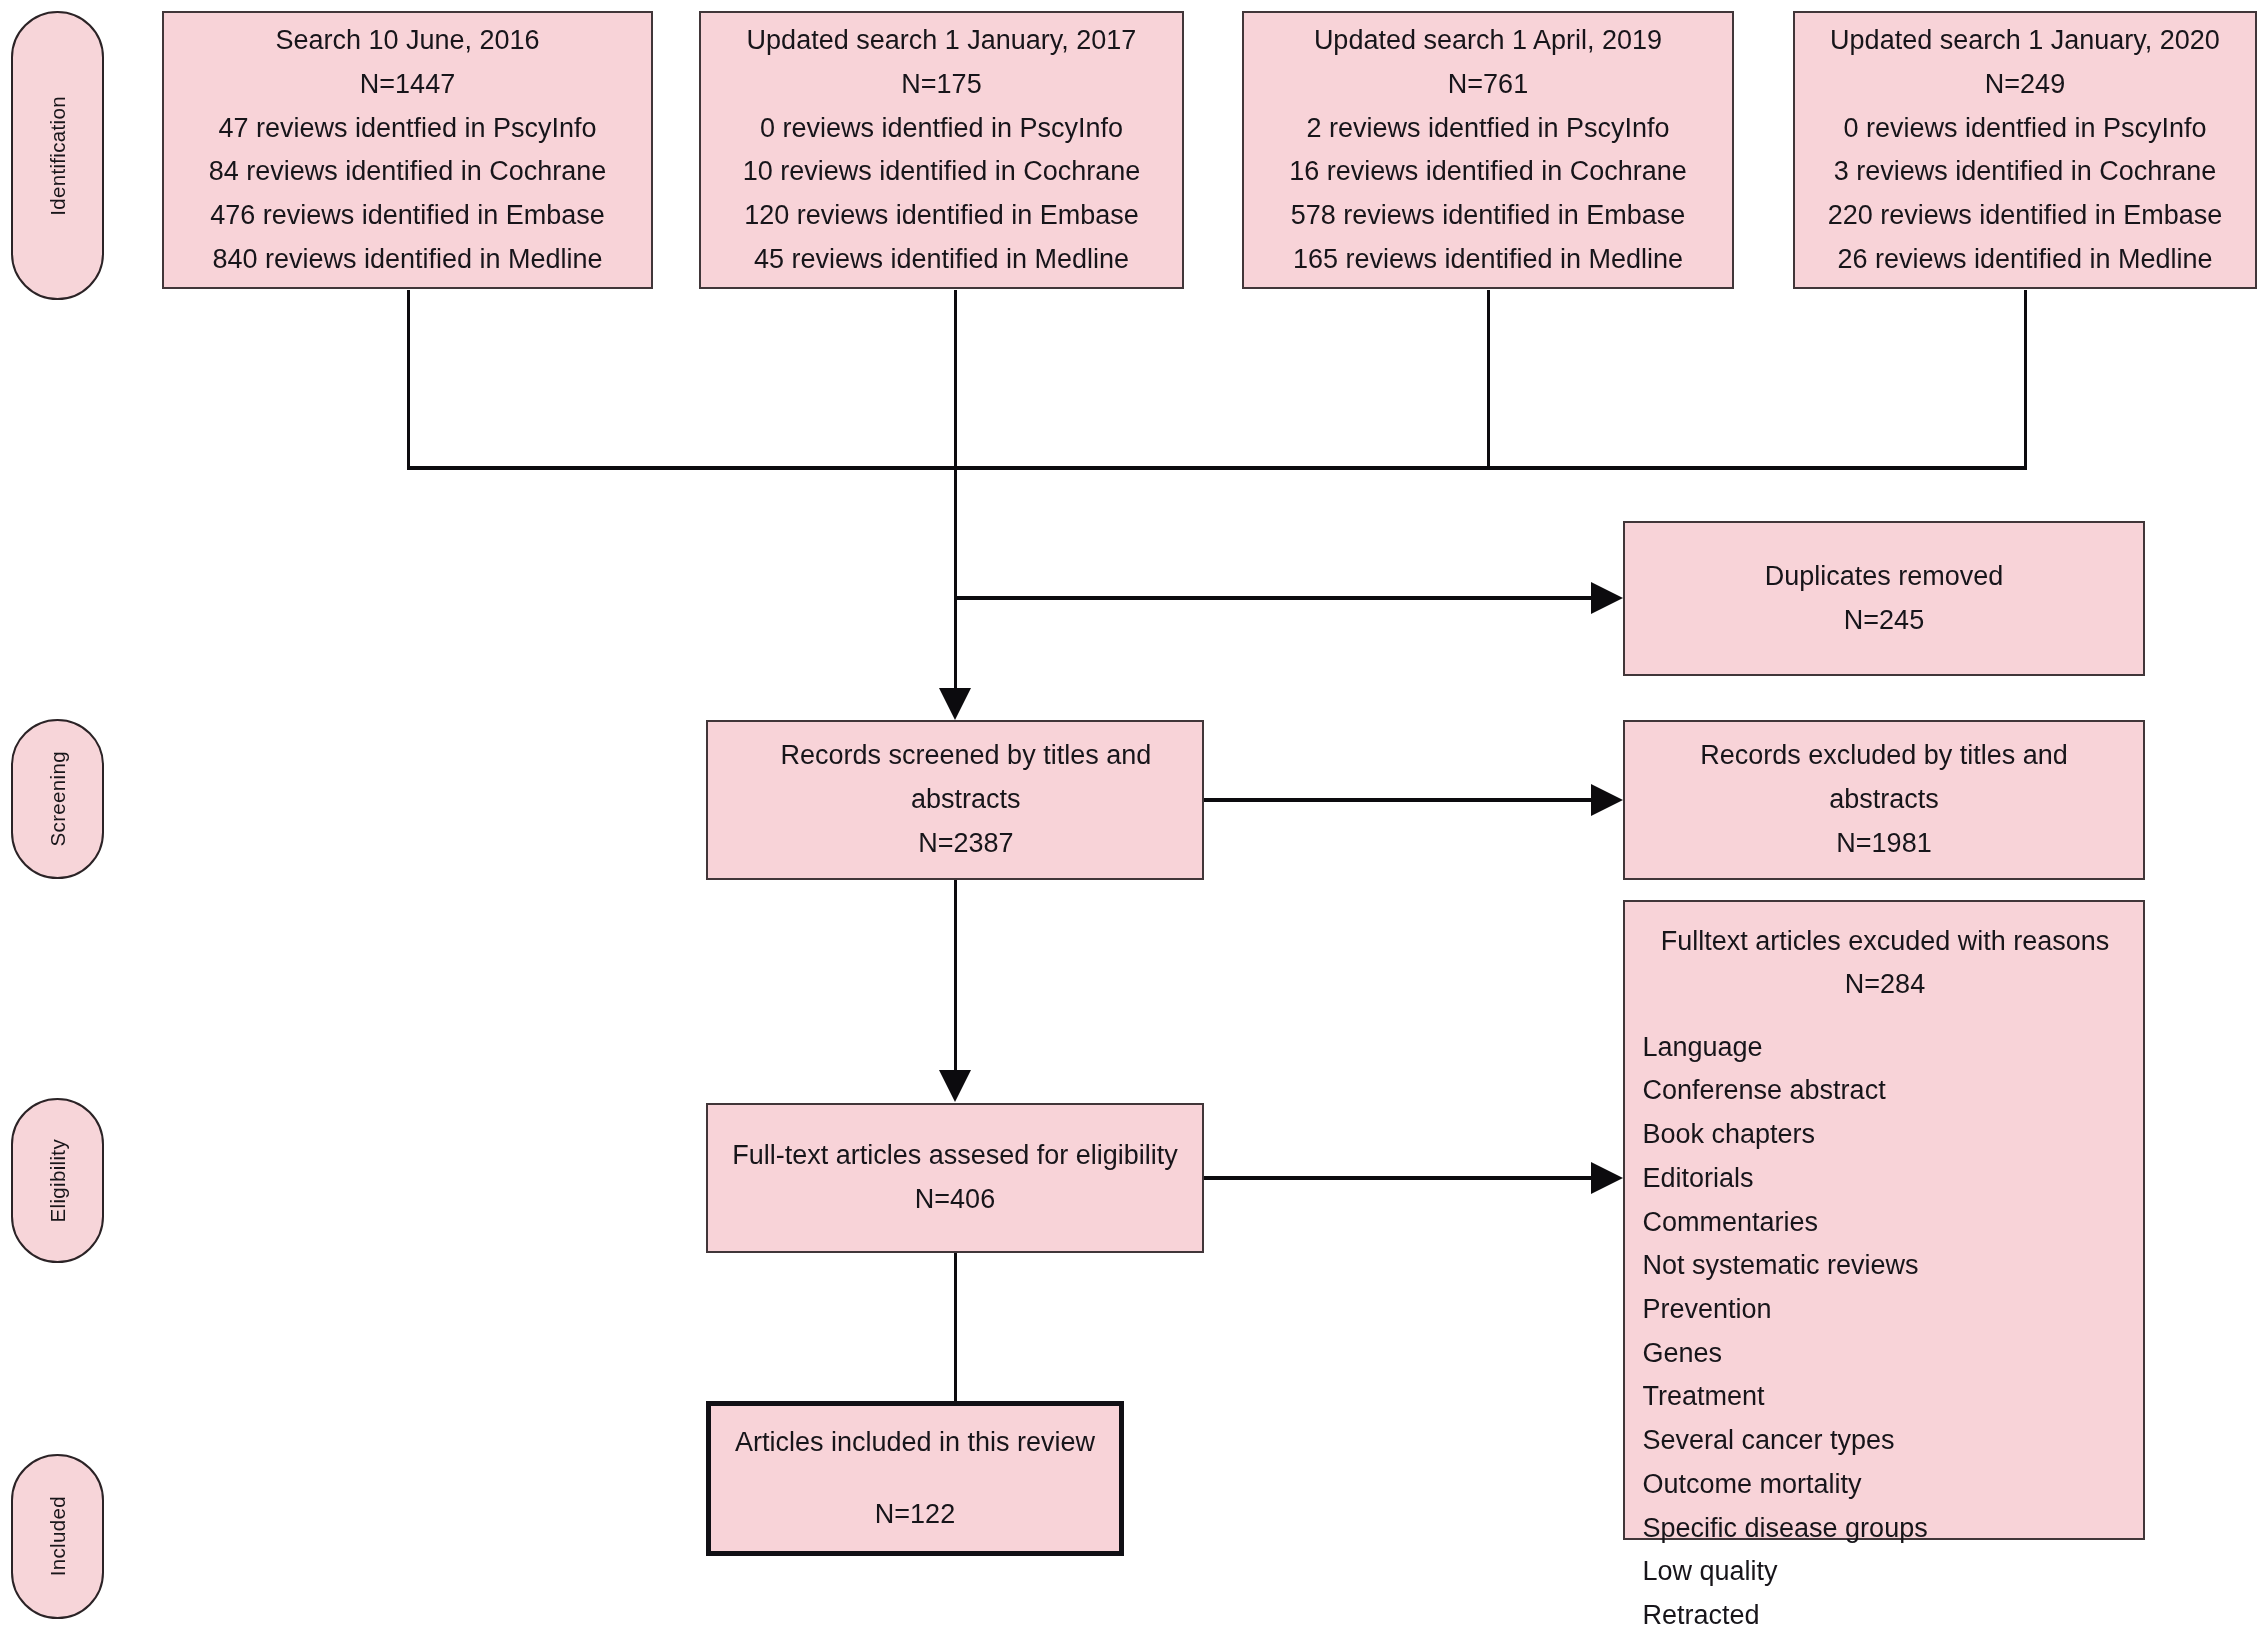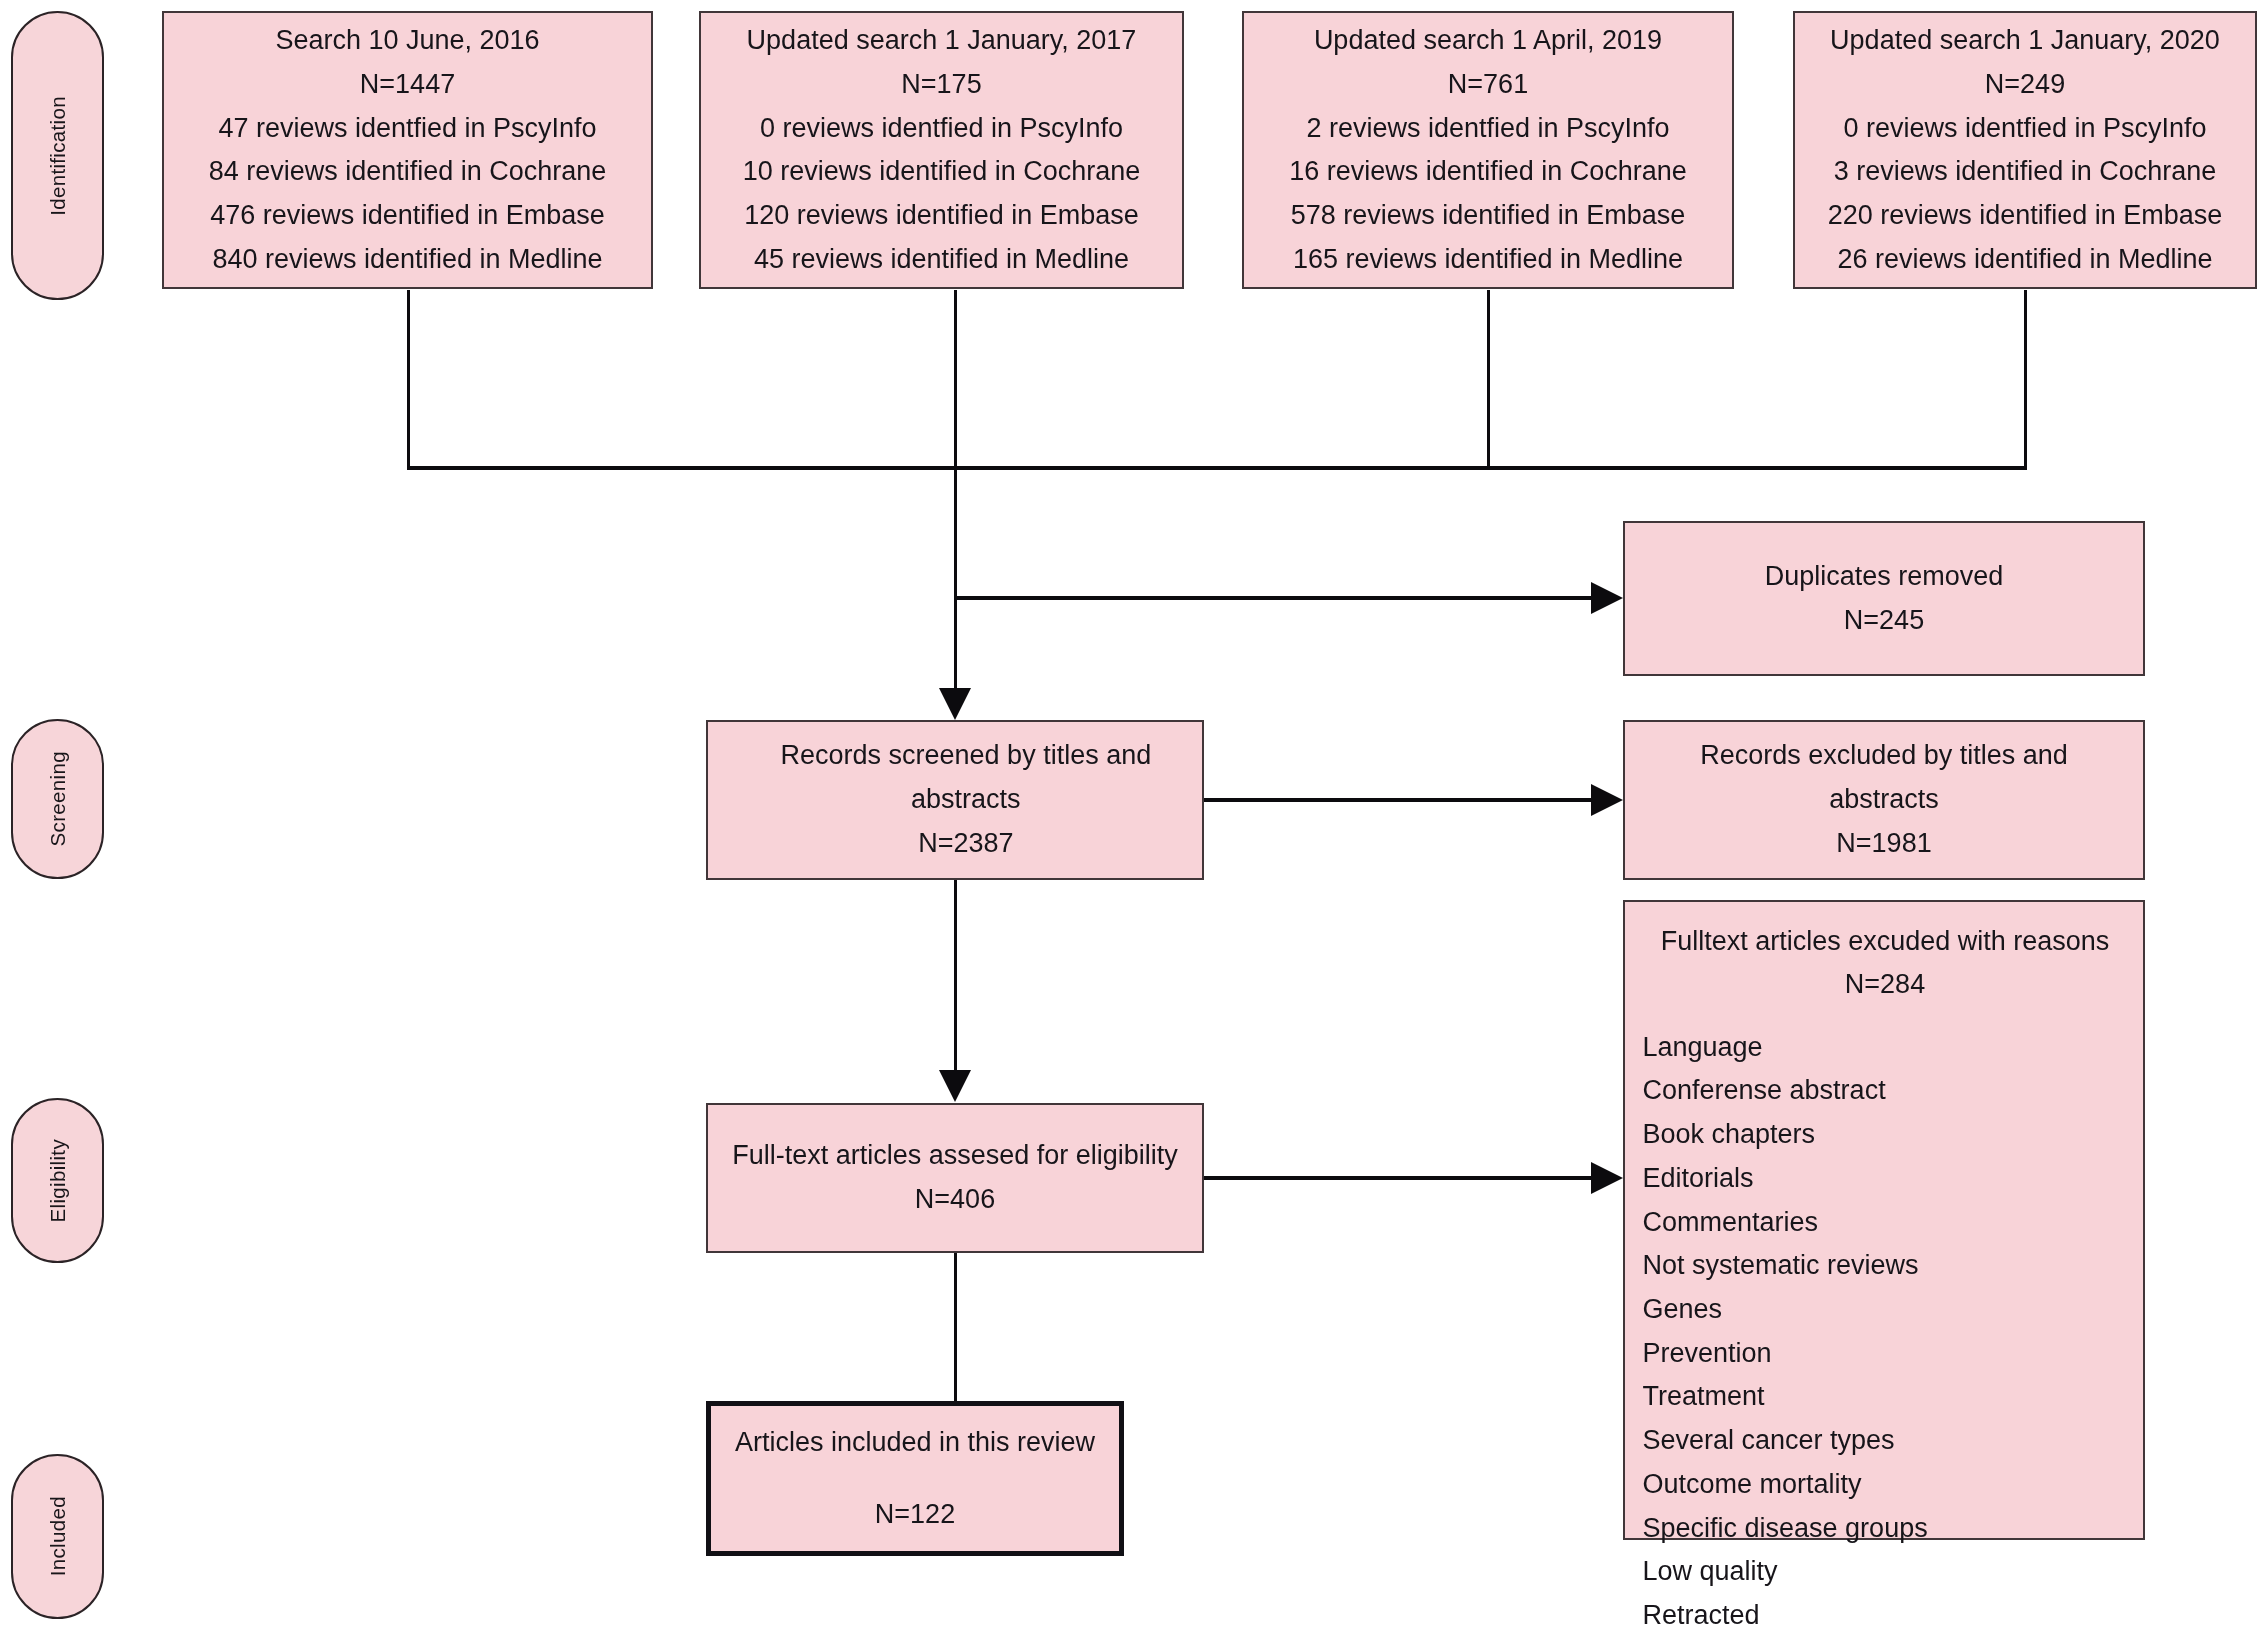--- a/index.html
+++ b/index.html
@@ -206,22 +206,22 @@
   <div class="box reasons" style="left:1623px; top:900px; width:522px; height:640px;">
     <span class="ln head">Fulltext articles excuded with reasons</span>
     <span class="ln head">N=284</span>
     <div class="reasons-list">
       <span class="ln">Language</span>
       <span class="ln">Conferense abstract</span>
       <span class="ln">Book chapters</span>
       <span class="ln">Editorials</span>
       <span class="ln">Commentaries</span>
       <span class="ln">Not systematic reviews</span>
+      <span class="ln">Prevention</span>
       <span class="ln">Genes</span>
-      <span class="ln">Prevention</span>
       <span class="ln">Treatment</span>
       <span class="ln">Several cancer types</span>
       <span class="ln">Outcome mortality</span>
       <span class="ln">Specific disease groups</span>
       <span class="ln">Low quality</span>
       <span class="ln">Retracted</span>
     </div>
   </div>
 
   <div class="ln-v" style="left:954px; top:1253px; height:183px;"></div>

